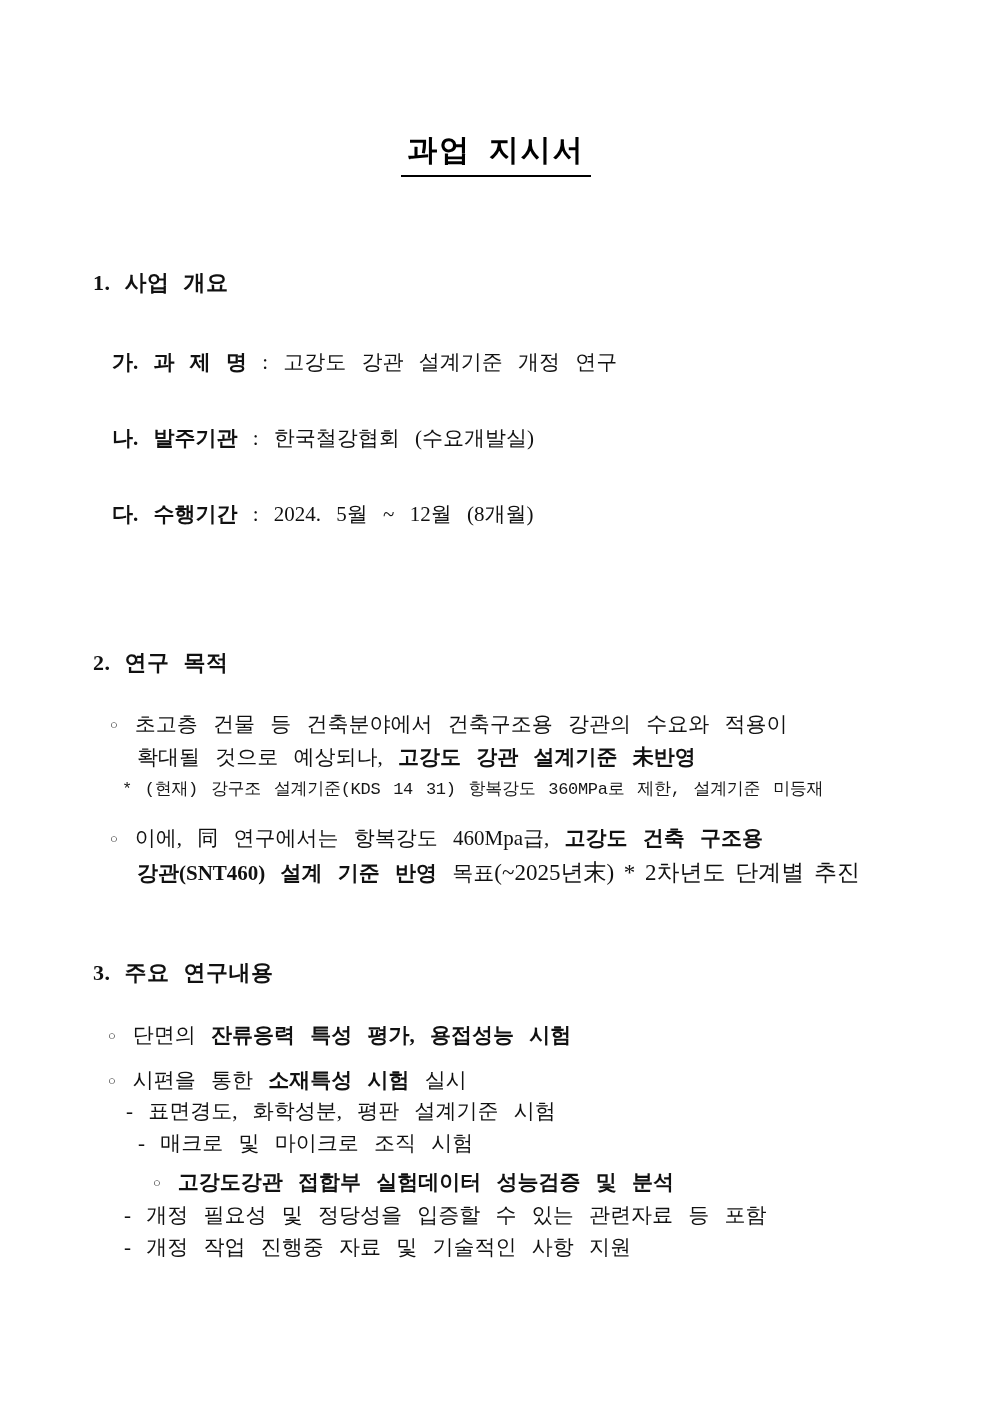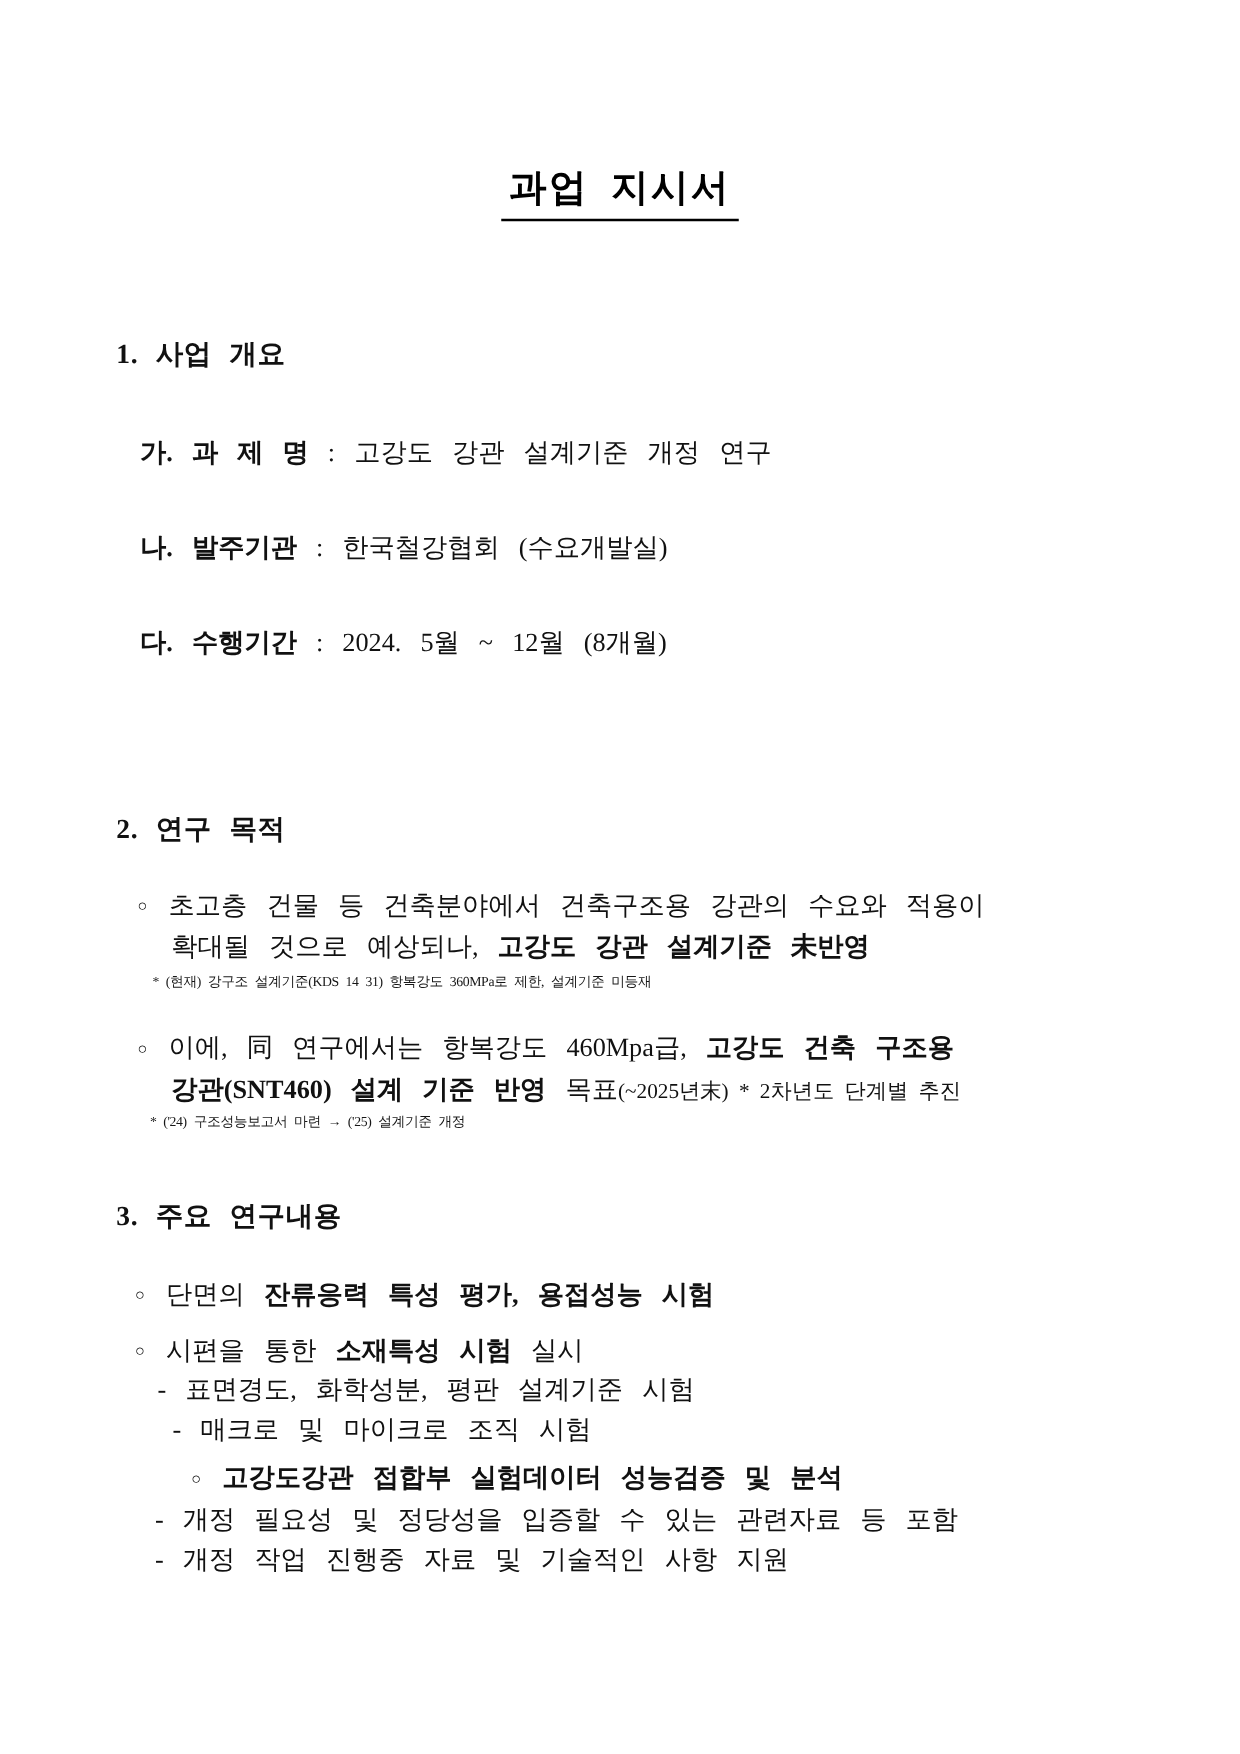--- a/index.html
+++ b/index.html
@@ -45,28 +45,28 @@
     padding: 0 6px 4px 6px;
   }
   .marker {
     display: inline-block;
     font-size: 13px;
     margin-right: 17px;
     transform: translateY(-2px);
     color: #111111;
   }
   .note {
-    font-family: Liberation Serif, serif;
-    font-size: 11px;
+    font-family: Liberation Mono, monospace;
+    font-size: 17px;
     word-spacing: 3px;
     letter-spacing: -0.3px;
     color: #161616;
   }
   .small {
-    font-size: 17px;
+    font-size: 23px;
     word-spacing: 4px;
   }
   .pagenum-row {
     position: absolute;
     top: 1348px;
     left: 0;
     width: 100%;
     text-align: center;
     font-family: "Liberation Sans", "DejaVu Sans", sans-serif;
     font-size: 16px;
@@ -106,21 +106,20 @@
     <span>확대될 것으로 예상되나, </span><span class="b">고강도 강관 설계기준 未반영</span>
   </div>
   <div class="line note" style="top:779px; left:122px;">* (현재) 강구조 설계기준(KDS 14 31) 항복강도 360MPa로 제한, 설계기준 미등재</div>
 
   <div class="line" style="top:824px; left:110px;">
     <span class="marker">○</span><span>이에, 同 연구에서는 항복강도 460Mpa급, </span><span class="b">고강도 건축 구조용</span>
   </div>
   <div class="line" style="top:857px; left:137px;">
     <span class="b">강관(SNT460) 설계 기준 반영</span><span> 목표</span><span class="small">(~2025년末) * 2차년도 단계별 추진</span>
   </div>
-  <div class="line note" style="top:891px; left:120px;">* ('24) 구조성능보고서 마련 → ('25) 설계기준 개정</div>
 
   <div class="line heading" style="top:958px; left:93px;">3. 주요 연구내용</div>
 
   <div class="line" style="top:1021px; left:108px;">
     <span class="marker">○</span><span>단면의 </span><span class="b">잔류응력 특성 평가, 용접성능 시험</span>
   </div>
 
   <div class="line" style="top:1066px; left:108px;">
     <span class="marker">○</span><span>시편을 통한 </span><span class="b">소재특성 시험</span><span> 실시</span>
   </div>

